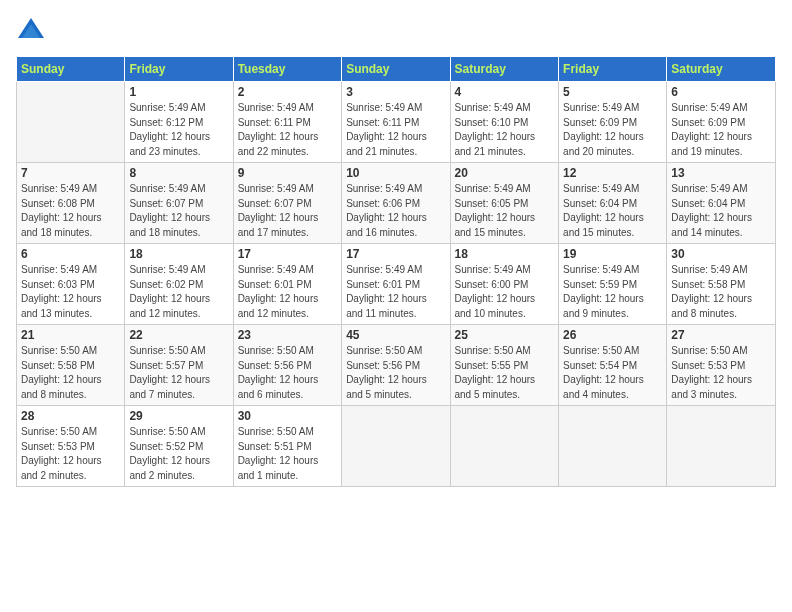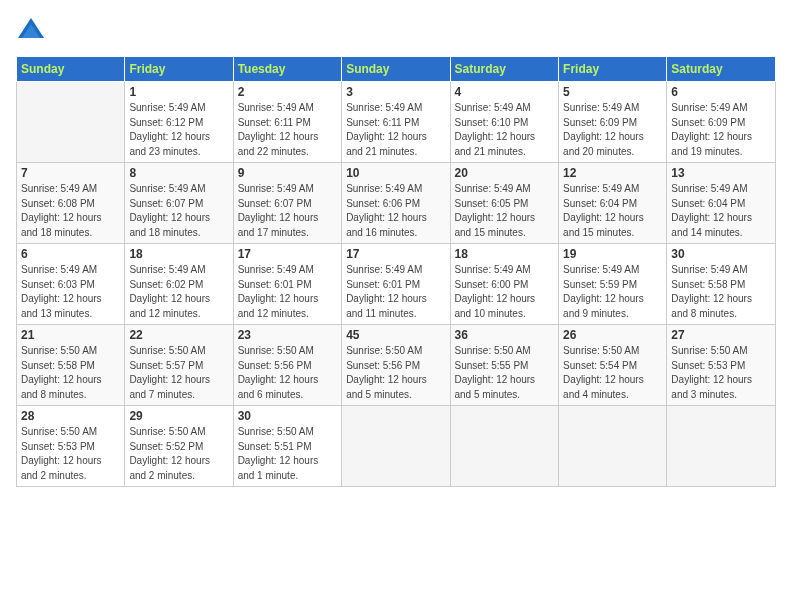--- a/index.html
+++ b/index.html
@@ -303,21 +303,21 @@
 and 6 minutes.</div>
           </td>
           <td>
             <span class="day-number">45</span>
             <div class="day-info" style="white-space: pre-line;">Sunrise: 5:50 AM
 Sunset: 5:56 PM
 Daylight: 12 hours
 and 5 minutes.</div>
           </td>
           <td>
-            <span class="day-number">36</span>
+            <span class="day-number">25</span>
             <div class="day-info" style="white-space: pre-line;">Sunrise: 5:50 AM
 Sunset: 5:55 PM
 Daylight: 12 hours
 and 5 minutes.</div>
           </td>
           <td>
             <span class="day-number">26</span>
             <div class="day-info" style="white-space: pre-line;">Sunrise: 5:50 AM
 Sunset: 5:54 PM
 Daylight: 12 hours

